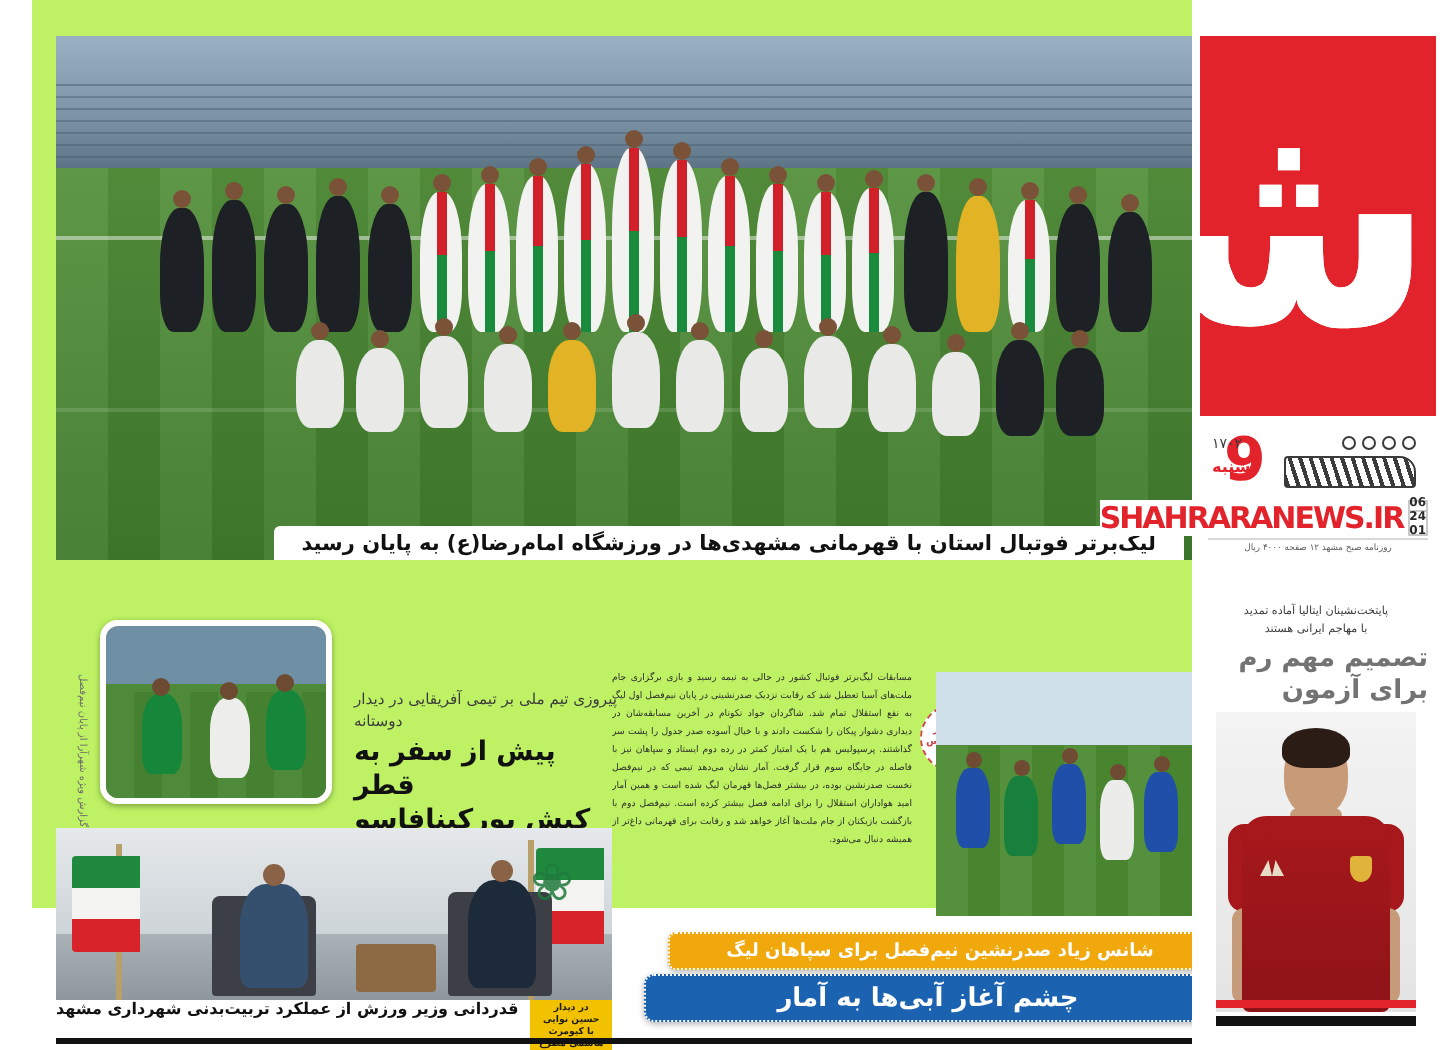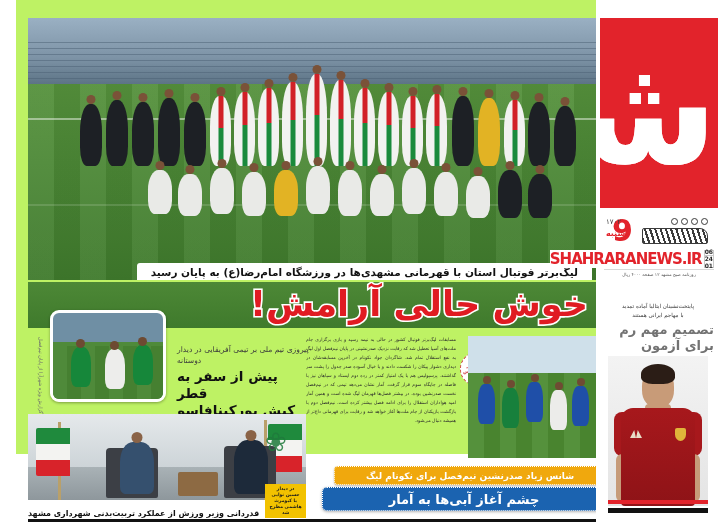--- a/index.html
+++ b/index.html
@@ -177,21 +177,21 @@
   .person { position:absolute; border-radius:38% 38% 14% 14%; }
   .person .ph { position:absolute; left:50%; transform:translateX(-50%); top:-10px;
                 width:11px; height:11px; border-radius:50%; background:#8a6347; }
   .tbl { position:absolute; background:#8d6a43; border-radius:2px; }
   .emblem {
     position:absolute; right:10px; top:8px; width:40px; height:40px;
     color:#1f7a3c; font-size:26px; text-align:center; line-height:40px; opacity:.85;
   }
   .meet-caption {
     position:absolute; left:12px; top:500px; width:278px; height:18px;
-    background:#fff; display:flex; align-items:flex-end; justify-content:flex-start;
+    background:#fff; display:flex; align-items:flex-start; justify-content:flex-start;
     direction:rtl; gap:6px;
   }
   .meet-caption .txt {
     font-size:8px; font-weight:bold; color:#111; white-space:nowrap;
   }
   .meet-tag {
     background:#f2c200; color:#1a1a1a; font-size:4.6px; font-weight:bold;
     padding:2px 4px; line-height:1.3; text-align:center; direction:rtl;
   }
 
@@ -451,23 +451,20 @@
             <span class="hd"></span>
           </div>
         <div class="pl coach" style="left:500px; top:156px; width:24px; height:44px;">
             <span class="hd"></span>
           </div>
       </div>
 
       <div class="caption-bar">لیگ‌برتر فوتبال استان با قهرمانی مشهدی‌ها در ورزشگاه امام‌رضا(ع) به پایان رسید</div>
     </div>
 
-    <div class="main-headline">
-      <span>خوش حالی آرامش!</span>
-    </div>
 
     <div class="sub-photo">
       <div class="pitch2"></div>
       <div class="sp-green" style="left:18px; top:34px;"></div>
       <div class="sp-head" style="left:23px; top:26px;"></div>
       <div class="sp-white" style="left:52px; top:36px;"></div>
       <div class="sp-head" style="left:57px; top:28px;"></div>
       <div class="sp-green" style="left:80px; top:32px;"></div>
       <div class="sp-head" style="left:85px; top:24px;"></div>
     </div>
@@ -524,21 +521,21 @@
     </div>
 
     <div class="meet-caption">
       <div class="meet-tag">
         <div>در دیدار حسین نوایی</div>
         <div>با کیومرث هاشمی مطرح شد</div>
       </div>
       <div class="txt">قدردانی وزیر ورزش از عملکرد تربیت‌بدنی شهرداری مشهد</div>
     </div>
 
-    <div class="banner-yellow">شانس زیاد صدرنشین نیم‌فصل برای نکونام لیگ</div>
+    <div class="banner-yellow">شانس زیاد صدرنشین نیم‌فصل برای سپاهان لیگ</div>
     <div class="banner-blue">چشم آغاز آبی‌ها به آمار</div>
 
     <div class="bottom-rule"></div>
   </div>
 
   <div class="right-col">
 
     <div class="logo-box">
       <div class="logo-glyph">شهرآرا</div>
     </div>

